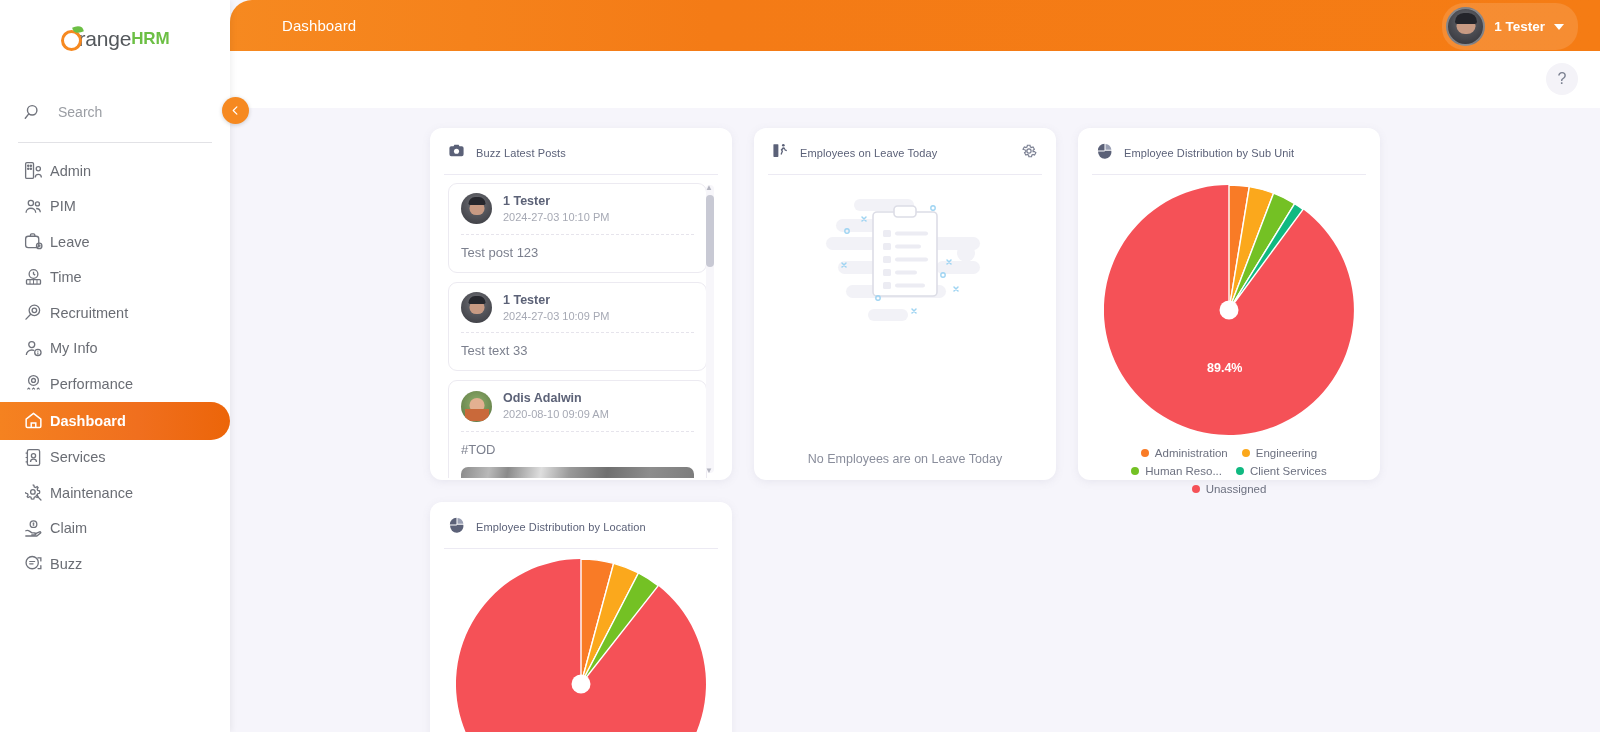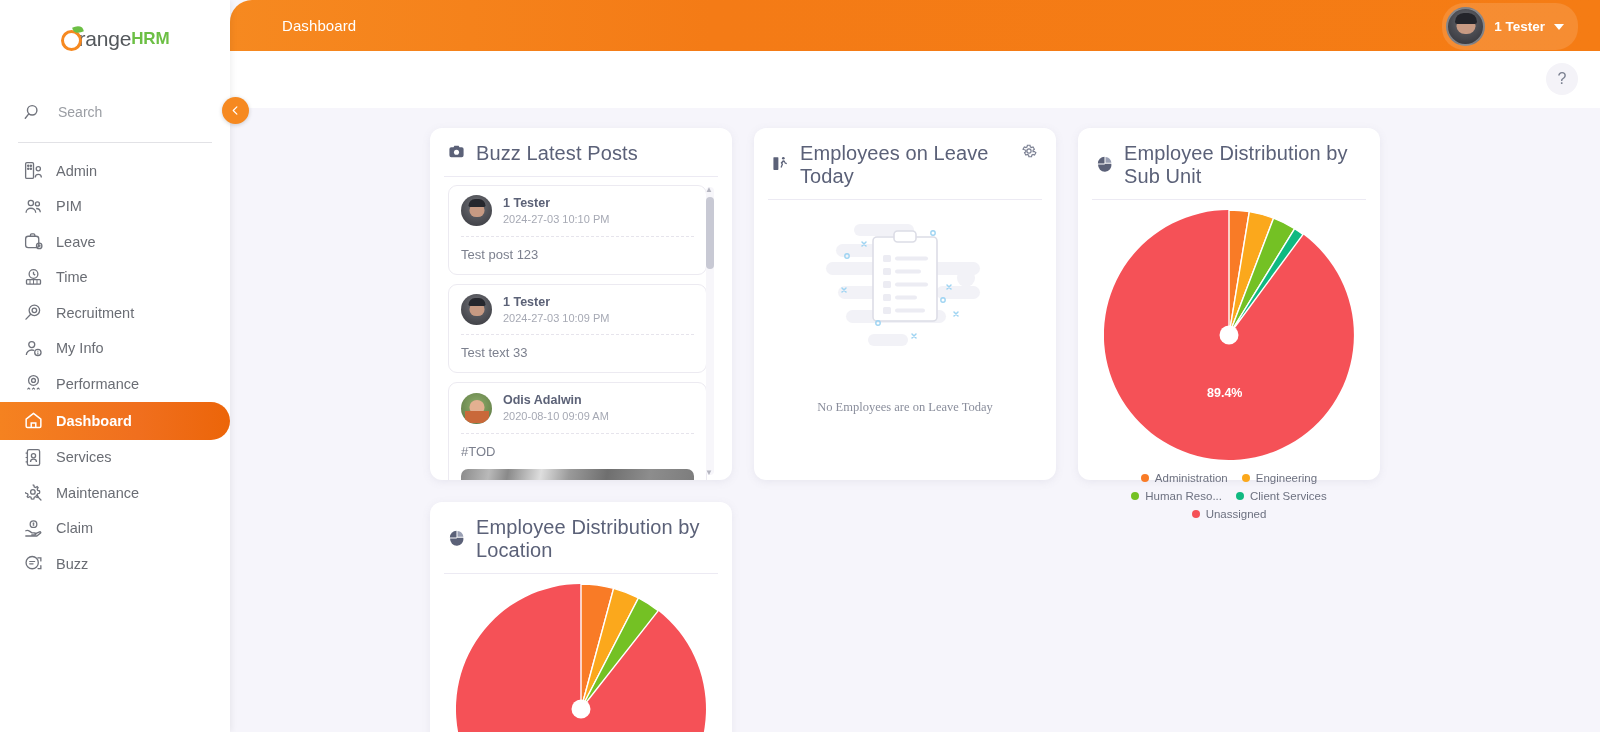--- a/index.html
+++ b/index.html
@@ -41,21 +41,21 @@
   .search-input {
     border: none; outline: none; background: transparent;
     font-family: "Liberation Sans", sans-serif;
     font-size: 14px; color: #5c5f66; width: 130px;
   }
   .search-input::placeholder { color: #9a9da3; }
   .sep { height: 1px; background: #e2e2e6; margin: 8px 18px 6px 18px; }
 
   .nav { padding-top: 4px; }
   .nav-item {
-    display: flex; align-items: center; gap: 12px;
+    display: flex; align-items: center; gap: 6px;
     height: 35.5px; padding-left: 22px; margin-bottom: 0px;
     color: #6a6d74; font-size: 14.5px; cursor: pointer;
     border-radius: 0 18px 18px 0; margin-right: 0px;
   }
   .nav-item.active {
     background: linear-gradient(90deg, #f58220 0%, #f06f1e 60%, #ec6509 100%);
     color: #ffffff; font-weight: 700;
     border-radius: 0 22px 22px 0;
     margin-right: 0px;
     height: 38px;
@@ -117,21 +117,21 @@
   .canvas { background:#f6f5fb; height: 624px; padding: 20px 0 0 0; position:relative; overflow:hidden; }
   .grid {
     display:grid; grid-template-columns: 302px 302px 302px;
     gap: 22px; padding-left: 200px; padding-top: 0px;
   }
   .card {
     background:#fff; border-radius: 12px; box-shadow: 0 2px 9px rgba(110,110,140,0.10);
     padding: 14px 18px 14px 18px;
   }
   .card-head { display:flex; align-items:center; gap: 11px; position: relative; }
-  .card-title { color:#5b6178; font-size:20px; font-weight:400; letter-spacing:0.1px; }
+  .card-title { color:#5b6178; font-size:11px; font-weight:400; letter-spacing:0.1px; }
   .card-rule { height:1px; background:#eceaf3; margin: 11px -4px 0 -4px; }
   .gear { position:absolute; right:0px; top:0px; cursor:pointer; width:18px;height:18px; }
 
   
   .buzz-card { height: 352px; }
   .buzz-scroll { position:relative; height: 295px; margin-top: 8px; overflow:hidden; }
   .post {
     border:1px solid #eceaf1; border-radius: 9px; margin-bottom: 9px;
     padding: 9px 12px 12px 12px; width: 259px;
   }
@@ -159,21 +159,21 @@
     margin-top:10px; height:24px; border-radius:7px 7px 0 0;
     background: linear-gradient(100deg,#8b8b8b 0%, #b9b9b9 12%, #8a8a8a 20%, #dedede 34%, #9a9a9a 46%, #6f6f6f 62%, #8d8d8d 80%, #7c7c7c 100%);
   }
   .sbar { position:absolute; right:0; top:2px; width:8px; height:288px; background:#f7f6fa; border-radius:4px; }
   .sbar-thumb { position:absolute; right:0; top:10px; width:8px; height:72px; background:#c8c9d4; border-radius:4px; }
   .sbar-up, .sbar-dn { position:absolute; right:1px; font-size:8px; color:#b4b5c0; }
   .sbar-up { top:-2px; } .sbar-dn { bottom:-2px; }
 
   
   .leave-card { height: 352px; display:flex; flex-direction:column; }
-  .leave-body { flex:1; display:flex; flex-direction:column; align-items:center; justify-content:flex-start; gap:22px;font-family:Liberation Serif, serif; }
+  .leave-body { flex:1; display:flex; flex-direction:column; align-items:center; justify-content:space-between; gap:22px; }
   .empty-text { color:#8a8e9c; font-size:12.5px; }
 
   
   .pie-card { height: 352px; }
   .pie-wrap { display:flex; flex-direction:column; align-items:center; margin-top: 10px; }
   .pie-legend {
     display:flex; flex-wrap:wrap; justify-content:center; gap: 6px 14px;
     margin-top: 12px; width: 272px;
   }
   .lg { display:flex; align-items:center; gap:6px; font-size:11.5px; color:#6d7180; white-space:nowrap; }

